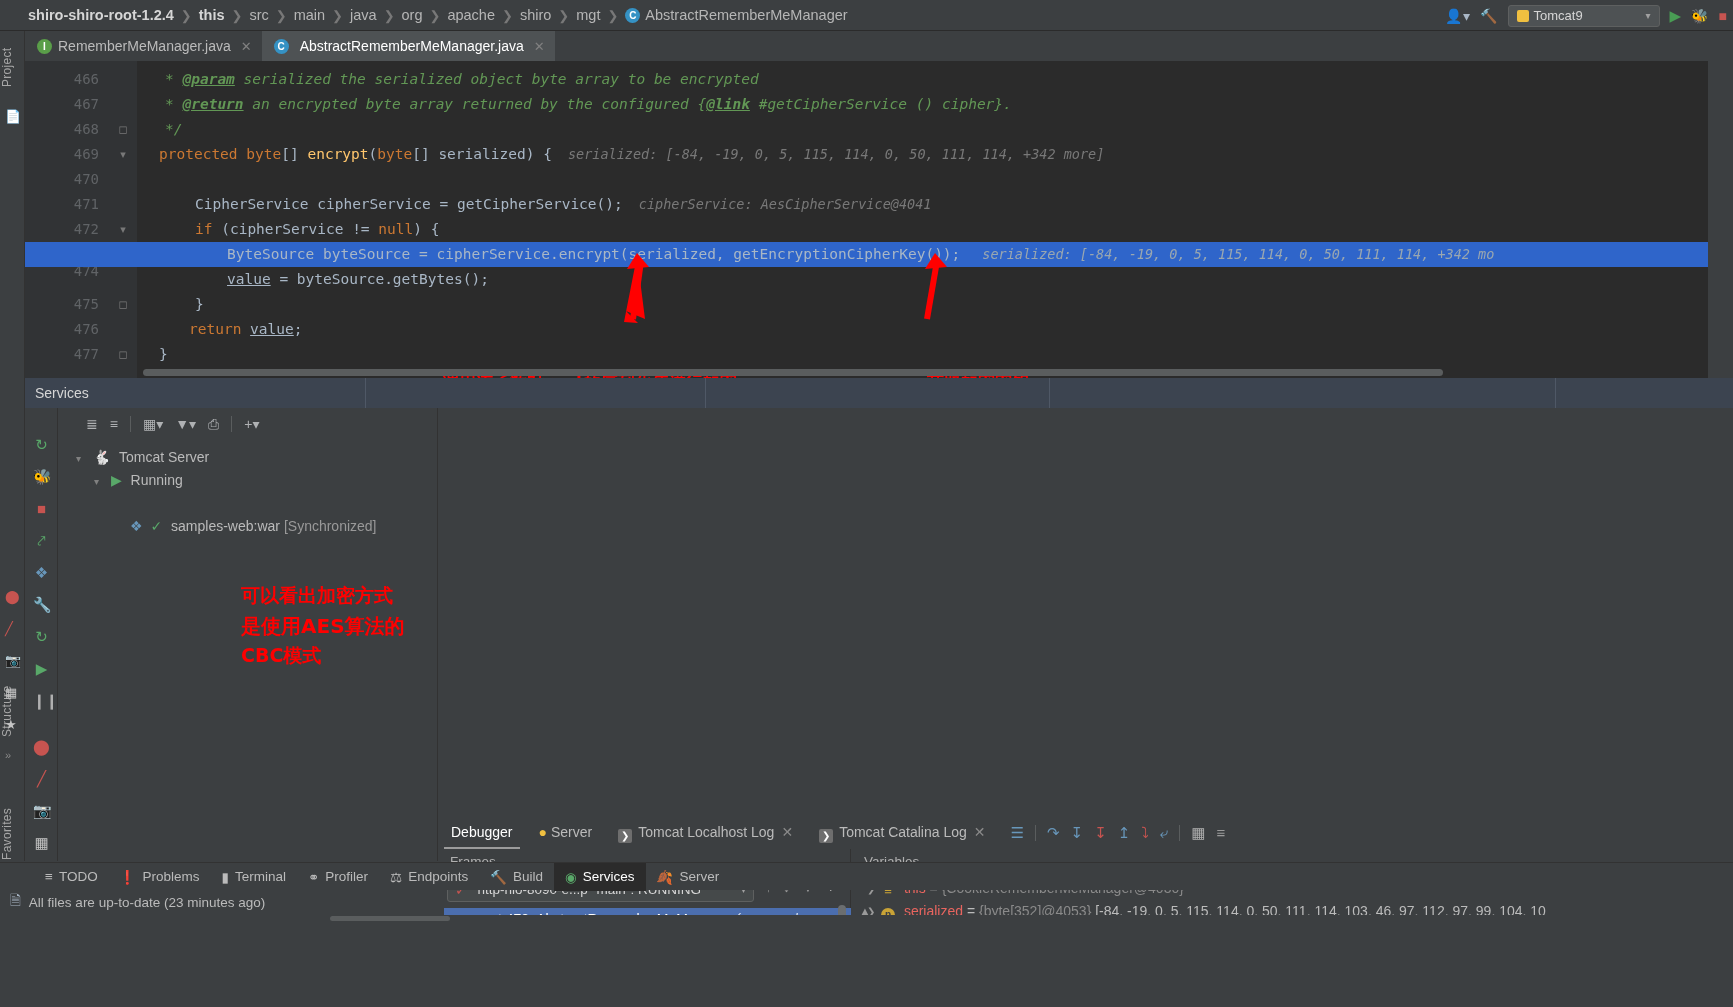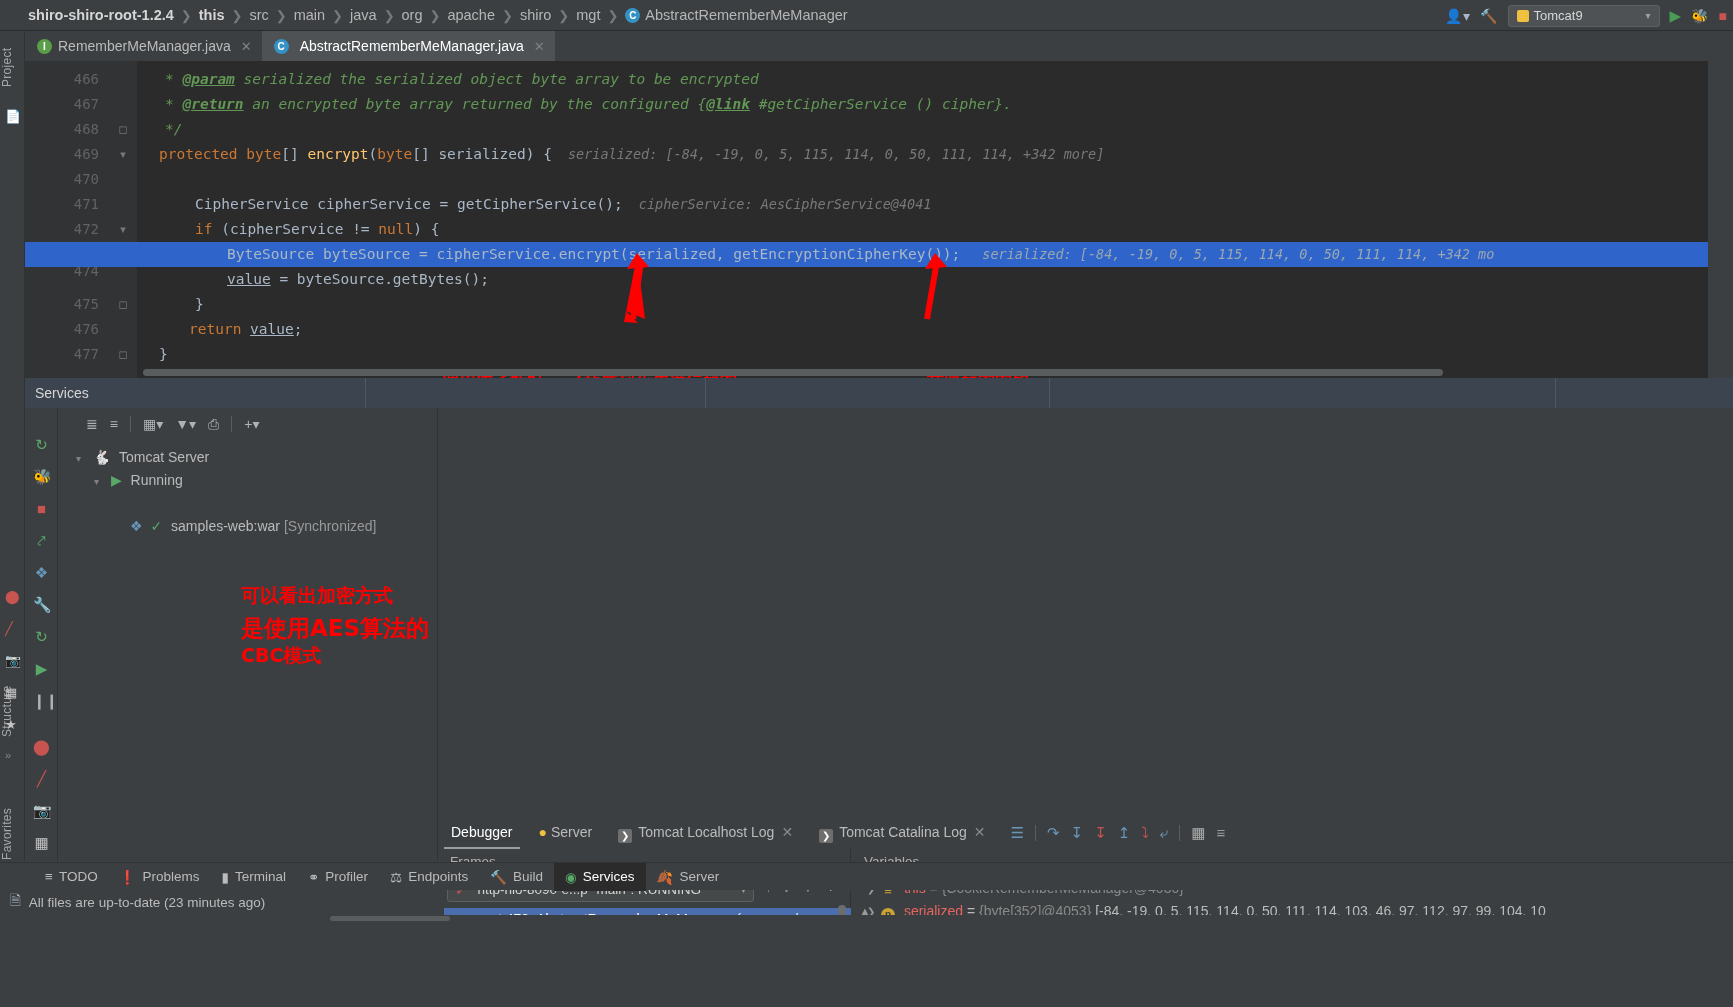--- a/index.html
+++ b/index.html
@@ -459,21 +459,21 @@
 
 
       <div class="tree-row" style="top:107px;padding-left:72px;">
         <span style="color:#6897bb;margin-right:4px;">❖</span>
         <span style="color:#59a869;margin-right:5px;">✓</span>
         <span>samples-web:war</span>
         <span class="dim"> [Synchronized]</span>
       </div>
 
       <div class="ann-text" style="left:183px;top:175px;font-size:19px;">可以看出加密方式</div>
-      <div class="ann-text" style="left:183px;top:205px;font-size:23px;text-align:center;">是使用AES算法的</div>
+      <div class="ann-text" style="left:183px;top:205px;font-size:20px;text-align:center;">是使用AES算法的</div>
       <div class="ann-text" style="left:183px;top:235px;font-size:19px;">CBC模式</div>
     </div>
 
     <div class="dbg">
       <div class="dbg-tabs">
         <div class="dtab active">
           <span>Debugger</span>
         </div>
         <div class="dtab">
           <span style="color:#f0c040;margin-right:4px;">●</span><span>Server</span>

